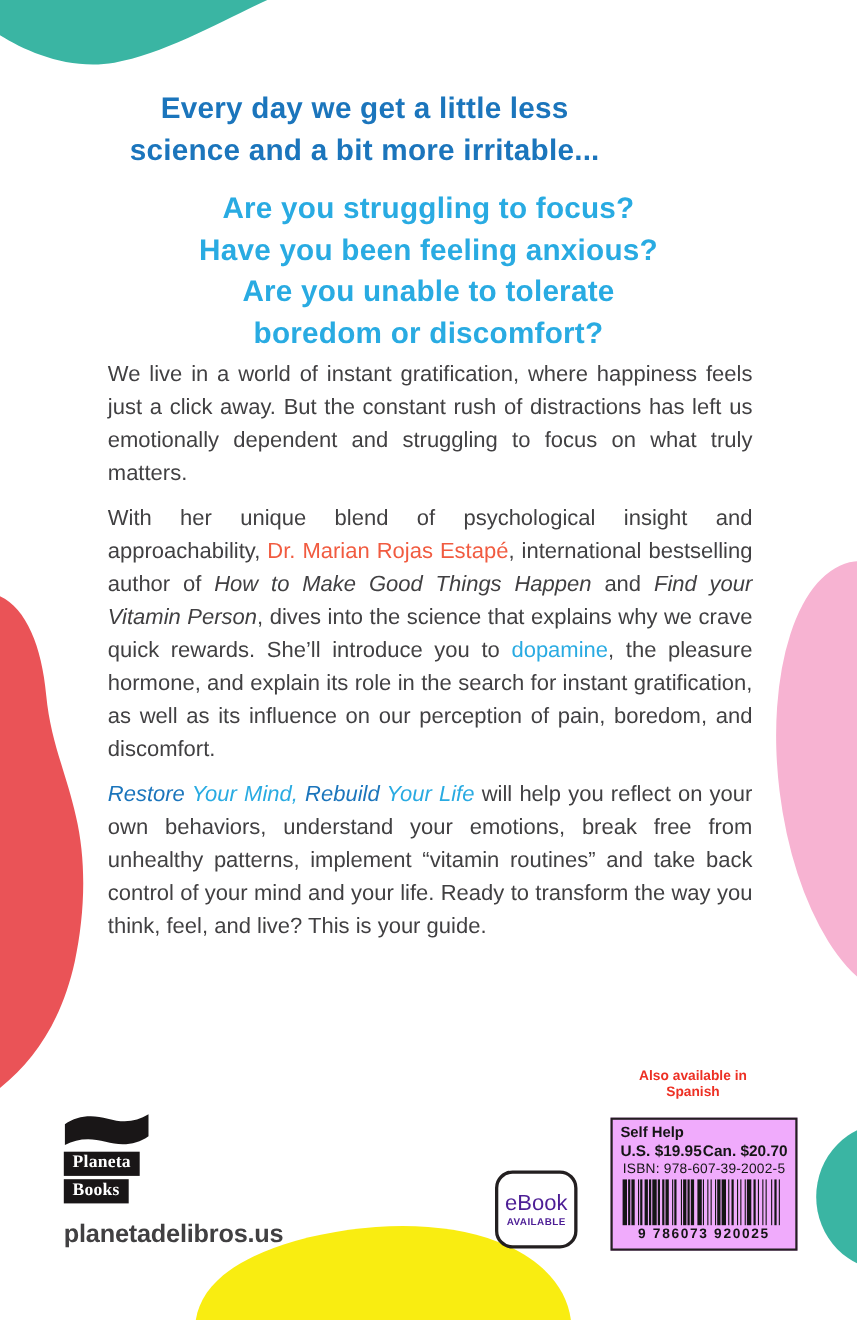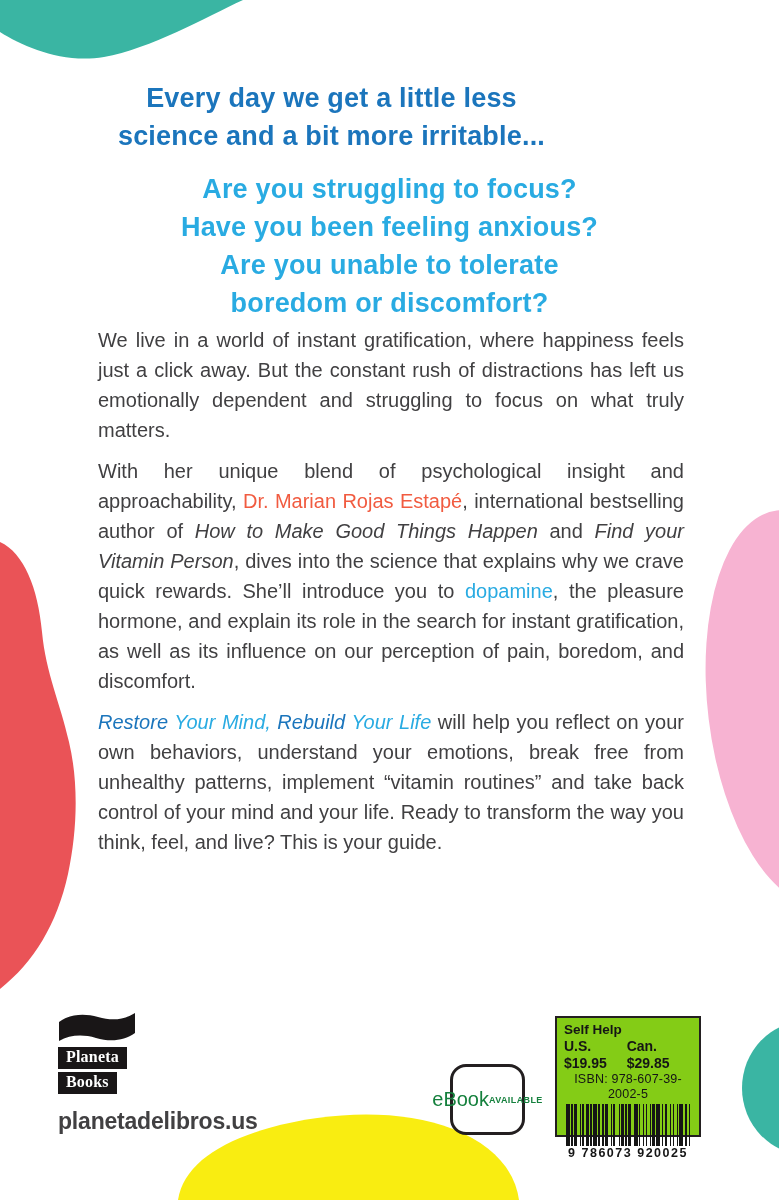--- a/index.html
+++ b/index.html
@@ -38,27 +38,27 @@
     font-family:"Liberation Serif",serif;font-weight:bold;font-size:16px;
     padding:1px 8px 3px 8px;margin-top:3px;letter-spacing:0.2px;text-align:right;
   }
   .website{
     position:absolute;left:58px;top:1108px;
     font-size:23px;font-weight:bold;color:#414042;letter-spacing:-0.2px;
   }
   .ebook{
     position:absolute;left:450px;top:1064px;width:75px;height:71px;
     border:3px solid #231f20;border-radius:16px;box-sizing:border-box;background:#fff;
-    display:flex;flex-direction:row;align-items:center;justify-content:center;color:#15803d;
+    display:flex;flex-direction:column;align-items:center;justify-content:center;color:#4c1d95;
   }
   .ebook-line1{font-size:20px;line-height:21px;}
   .ebook-line2{font-size:9px;font-weight:bold;letter-spacing:0.4px;margin-top:1px;}
   .barcode-box{
-    position:absolute;left:555px;top:1016px;width:146px;height:121px;
-    border:2px solid #231f20;background:#84cc16;box-sizing:border-box;
+    position:absolute;left:555px;top:1016px;width:170px;height:121px;
+    border:2px solid #231f20;background:#f0abfc;box-sizing:border-box;
     padding:4px 7px 0 7px;color:#151515;
   }
   .bc-category{font-size:13.5px;font-weight:bold;line-height:16px;}
   .bc-prices{display:flex;justify-content:space-between;font-size:14px;font-weight:bold;line-height:17px;}
   .bc-isbn{font-size:12.5px;line-height:15px;text-align:center;letter-spacing:0.2px;}
   .bc-bars{position:relative;height:42px;margin-top:2px;overflow:hidden;}
   .bc-bars div{position:absolute;top:0;background:#151515;}
   .bc-digits{font-size:12.5px;font-weight:bold;text-align:center;letter-spacing:1.5px;line-height:14px;}
 </style>
 </head>
@@ -85,41 +85,42 @@
     <div>Are you unable to tolerate</div>
     <div>boredom or discomfort?</div>
   </div>
 
   <div class="body-copy">
     <p><span class="seg-normal">We live in a world of instant gratification, where happiness feels just a click away. But the constant rush of distractions has left us emotionally dependent and struggling to focus on what truly matters.</span></p>
     <p><span class="seg-normal">With her unique blend of psychological insight and approachability, </span><span class="seg-orange">Dr. Marian Rojas Estapé</span><span class="seg-normal">, international bestselling author of </span><span class="seg-italic">How to Make Good Things Happen</span><span class="seg-normal"> and </span><span class="seg-italic">Find your Vitamin Person</span><span class="seg-normal">, dives into the science that explains why we crave quick rewards. She’ll introduce you to </span><span class="seg-blue">dopamine</span><span class="seg-normal">, the pleasure hormone, and explain its role in the search for instant gratification, as well as its influence on our perception of pain, boredom, and discomfort.</span></p>
     <p><span class="seg-italic-dark-blue">Restore </span><span class="seg-italic-light-blue">Your Mind, </span><span class="seg-italic-dark-blue">Rebuild </span><span class="seg-italic-light-blue">Your Life</span><span class="seg-normal"> will help you reflect on your own behaviors, understand your emotions, break free from unhealthy patterns, implement “vitamin routines” and take back control of your mind and your life. Ready to transform the way you think, feel, and live? This is your guide.</span></p>
   </div>
 
+  <div class="spanish-note">Also available in Spanish</div>
 
   <div class="logo">
     <svg class="logo-flag" width="78" height="32" viewBox="0 0 78 32" aria-hidden="true">
       <path fill="#191617" d="M1,10 C12,2 26,1 40,5 C54,9 66,8 77,1 L77,21 C66,29 52,30 38,26 C24,22 12,23 1,29 Z"></path>
     </svg>
     <span class="logo-box">Planeta</span>
     <span class="logo-box">Books</span>
   </div>
 
   <div class="website">planetadelibros.us</div>
 
   <div class="ebook">
     <div class="ebook-line1">eBook</div>
     <div class="ebook-line2">AVAILABLE</div>
   </div>
 
   <div class="barcode-box">
     <div class="bc-category">Self Help</div>
     <div class="bc-prices">
       <span>U.S. $19.95</span>
-      <span>Can. $29.85</span>
+      <span>Can. $20.70</span>
     </div>
     <div class="bc-isbn">ISBN: 978-607-39-2002-5</div>
     <div class="bc-bars">
         <div style="left: 2px; width: 4.05px; height: 42px;"></div>
         <div style="left: 7.4px; width: 1.35px; height: 42px;"></div>
         <div style="left: 10.1px; width: 2.7px; height: 42px;"></div>
         <div style="left: 15.5px; width: 1.35px; height: 42px;"></div>
         <div style="left: 18.2px; width: 1.35px; height: 42px;"></div>
         <div style="left: 22.25px; width: 2.7px; height: 42px;"></div>
         <div style="left: 26.3px; width: 1.35px; height: 42px;"></div>

